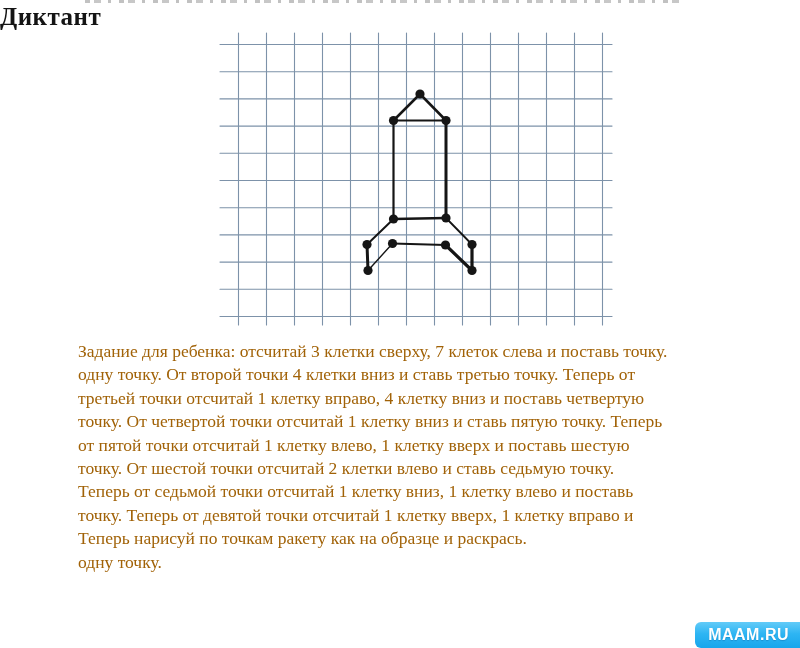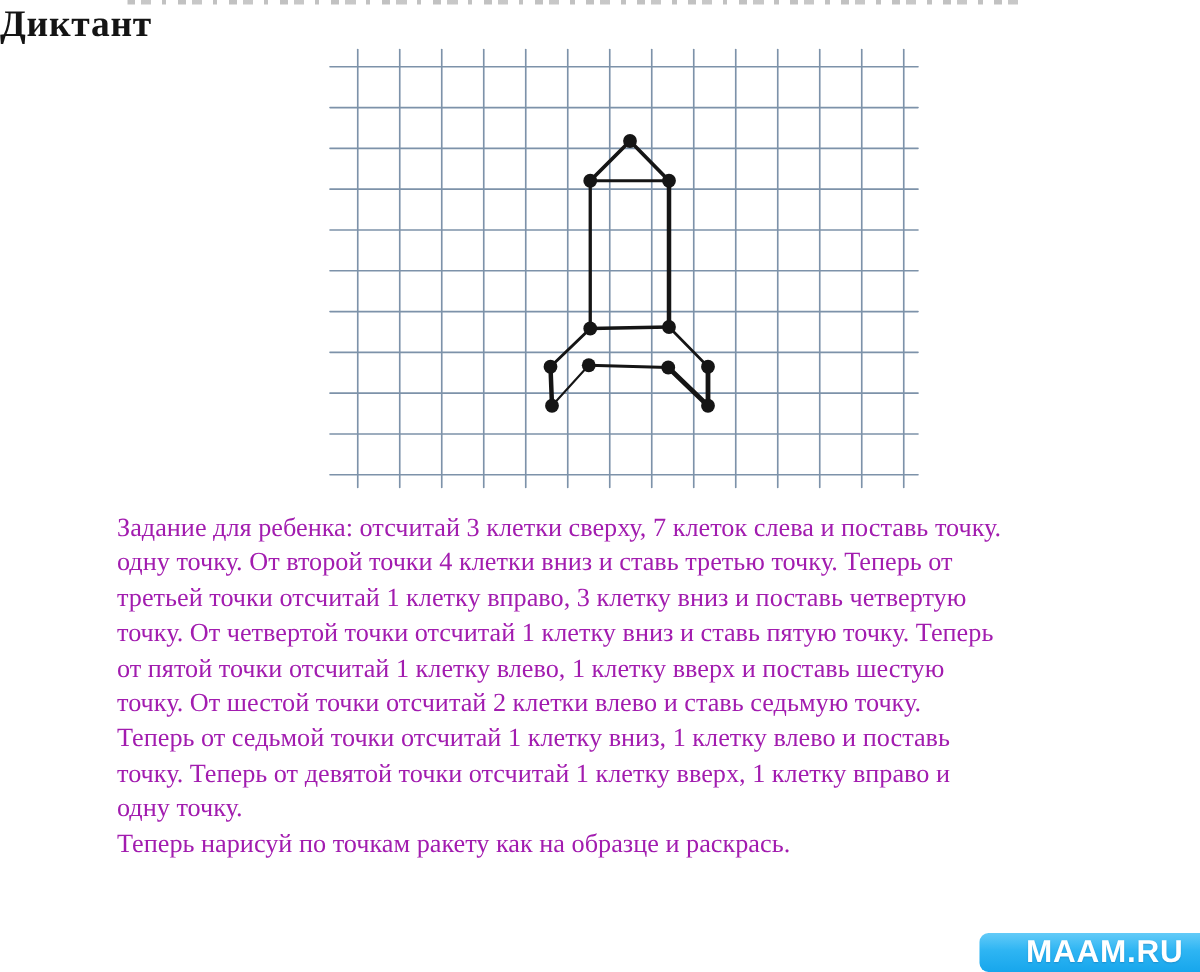--- a/index.html
+++ b/index.html
@@ -35,33 +35,33 @@
   .figure-svg {
     position: absolute;
     left: 0; top: 0;
   }
   .instructions {
     position: absolute;
     left: 78px; top: 340px;
     width: 690px;
     font-size: 17.5px;
     line-height: 23.4px;
-    color: #a21caf;
+    color: #a16207;
   }
   .watermark {
     position: absolute;
     right: 0; bottom: 0;
     height: 26px;
-    padding: 0 11px 0 31px;
+    padding: 0 11px 0 13px;
     border-radius: 6px 0 0 6px;
     background: linear-gradient(180deg, #63cbf8 0%, #2eb5f3 45%, #17a6ec 100%);
     color: #ffffff;
     font-family: "Liberation Sans", "DejaVu Sans", sans-serif;
     font-weight: bold;
-    font-size: 21px;
+    font-size: 16px;
     letter-spacing: 0.5px;
     display: flex;
     align-items: center;
     text-shadow: 0 1px 1px rgba(0,60,110,0.25);
   }
 </style>
 </head>
 <body>
 
 <div class="page">
@@ -118,27 +118,27 @@
       <circle cx="392.5" cy="243.5" r="4.6" fill="#151515"></circle>
       <circle cx="445.5" cy="245" r="4.6" fill="#151515"></circle>
       <circle cx="472" cy="244.5" r="4.6" fill="#151515"></circle>
       <circle cx="368" cy="270.5" r="4.6" fill="#151515"></circle>
       <circle cx="472" cy="270.5" r="4.6" fill="#151515"></circle>
     </svg>
 
   <div class="instructions">
       <div>Задание для ребенка: отсчитай 3 клетки сверху, 7 клеток слева и поставь точку.</div>
       <div>одну точку. От второй точки 4 клетки вниз и ставь третью точку. Теперь от</div>
-      <div>третьей точки отсчитай 1 клетку вправо, 3 клетку вниз и поставь четвертую</div>
+      <div>третьей точки отсчитай 1 клетку вправо, 4 клетку вниз и поставь четвертую</div>
       <div>точку. От четвертой точки отсчитай 1 клетку вниз и ставь пятую точку. Теперь</div>
       <div>от пятой точки отсчитай 1 клетку влево, 1 клетку вверх и поставь шестую</div>
       <div>точку. От шестой точки отсчитай 2 клетки влево и ставь седьмую точку.</div>
       <div>Теперь от седьмой точки отсчитай 1 клетку вниз, 1 клетку влево и поставь</div>
       <div>точку. Теперь от девятой точки отсчитай 1 клетку вверх, 1 клетку вправо и</div>
+      <div>Теперь нарисуй по точкам ракету как на образце и раскрась.</div>
       <div>одну точку.</div>
-      <div>Теперь нарисуй по точкам ракету как на образце и раскрась.</div>
     </div>
 
   <div class="watermark">
     <span>MAAM.RU</span>
   </div>
 
 </div>
 
 </body></html>

